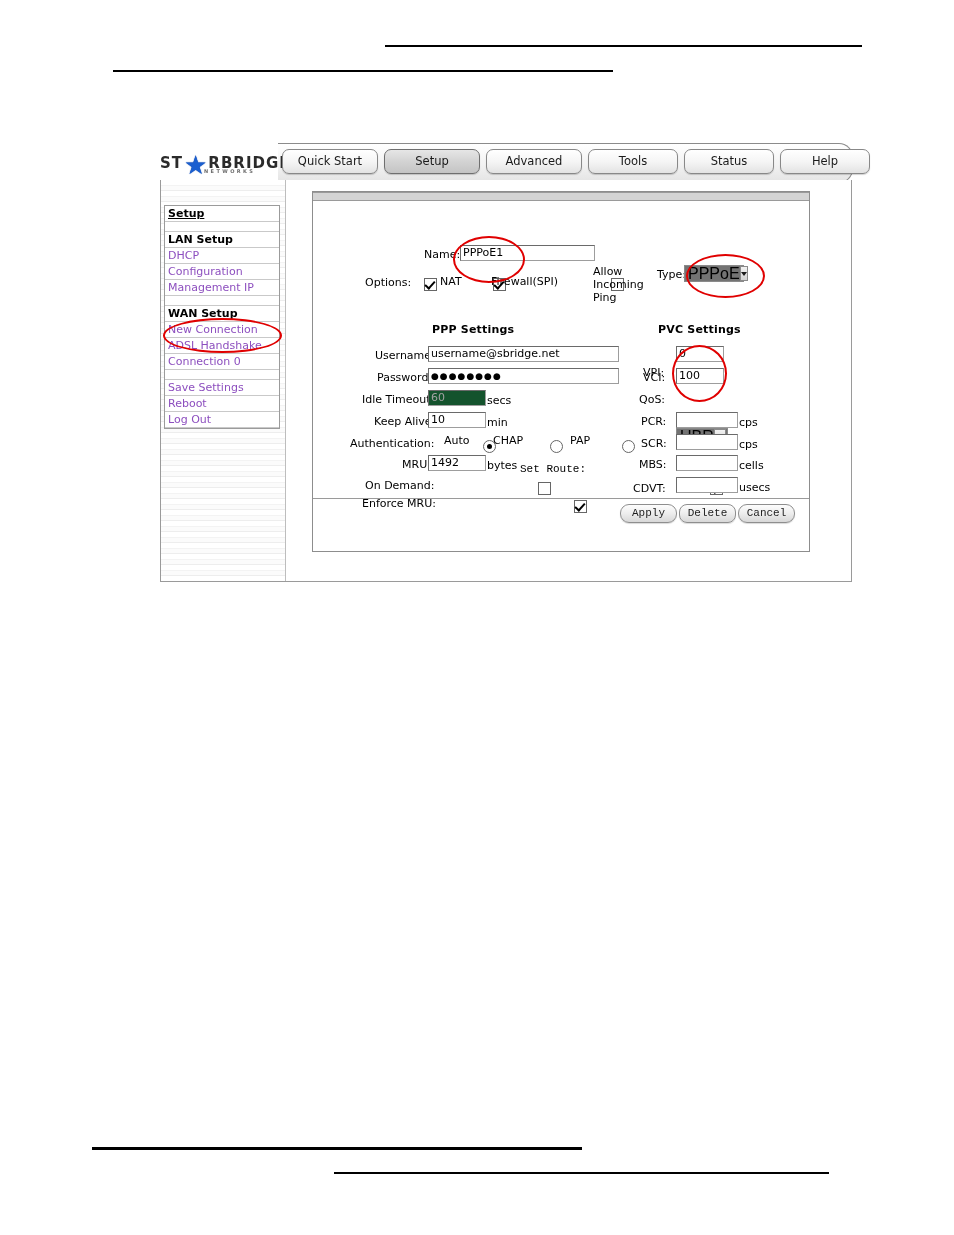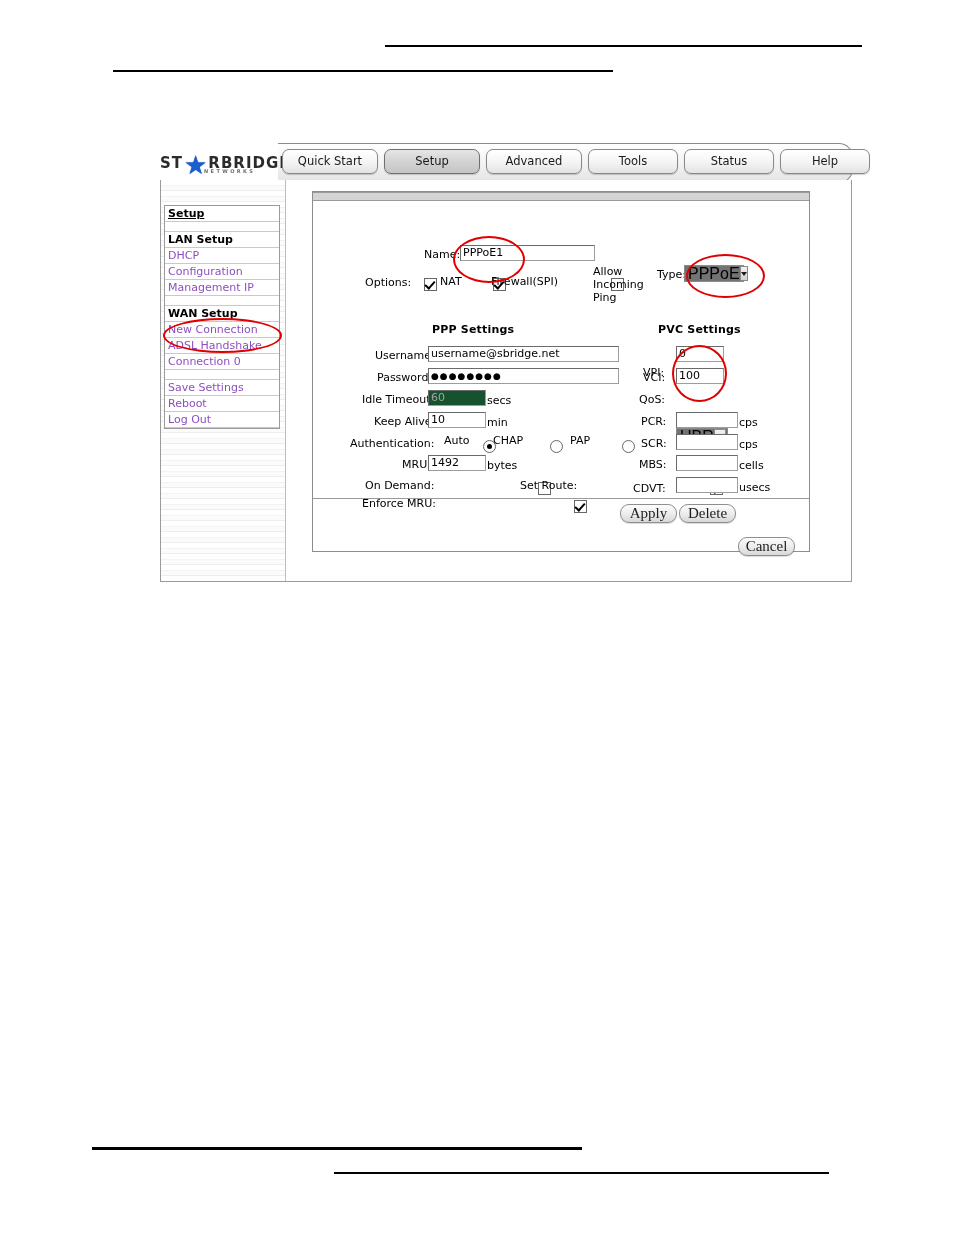--- a/index.html
+++ b/index.html
@@ -159,23 +159,23 @@
   .sect-title{font-size:11px;font-weight:700;color:#000;letter-spacing:.2px;}
 
   .btnbar{
     position:absolute;left:0;bottom:0;width:100%;height:27px;
     border-top:1px solid #9a9a9a;
   }
   .btn{
     position:absolute;top:5px;height:17px;line-height:17px;text-align:center;
     border:1px solid #8e8e8e;border-radius:9px;
     background:linear-gradient(#fdfdfd,#ededed 50%,#d8d8d8);
-    font-size:15px;color:#1d1d1d;
+    font-size:11px;color:#1d1d1d;
     box-shadow:0 1px 1px rgba(0,0,0,.15);
-    font-family:Liberation Serif, serif;
+    font-family:Liberation Mono, monospace;
   }
 
   
   .ellipse{
     position:absolute;border:2.5px solid #e00000;border-radius:50%;
     pointer-events:none;background:transparent;
   }
 </style>
 </head>
 <body>
@@ -282,21 +282,21 @@
           <span class="lbl abs" style="left:180px;top:233px;">CHAP</span>
           <span class="rdo abs" style="left:219px;top:235px;"></span>
           <span class="lbl abs" style="left:228px;top:233px;margin-left:29px;">PAP</span>
 
           <span class="lbl abs" style="left:89px;top:257px;">MRU:</span>
           <div class="fld abs" style="left:115px;top:254px;width:52px;">1492</div>
           <span class="lbl abs" style="left:174px;top:258px;">bytes</span>
 
           <span class="lbl abs" style="left:52px;top:278px;">On Demand:</span>
           <span class="cbx abs" style="left:116px;top:277px;"></span>
-          <span class="lbl abs" style="left:207px;top:278px;">Set Route:</span>
+          <span class="lbl abs" style="left:207px;top:262px;font-family:Liberation Mono, monospace;">Set Route:</span>
           <span class="cbx on abs" style="left:270px;top:277px;"></span>
 
           <span class="lbl abs" style="left:49px;top:296px;">Enforce MRU:</span>
           <span class="cbx on abs" style="left:116px;top:295px;"></span>
 
           
           <span class="sect-title abs" style="left:345px;top:122px;">PVC Settings</span>
 
           <span class="lbl abs" style="left:330px;top:148px;margin-top:17px;">VPI:</span>
           <div class="fld abs" style="left:363px;top:145px;width:42px;">0</div>
@@ -324,22 +324,22 @@
           <div class="fld abs" style="left:363px;top:254px;width:56px;"></div>
           <span class="lbl abs" style="left:426px;top:258px;">cells</span>
 
           <span class="lbl abs" style="left:320px;top:281px;">CDVT:</span>
           <div class="fld abs" style="left:363px;top:276px;width:56px;"></div>
           <span class="lbl abs" style="left:426px;top:280px;">usecs</span>
 
           
           <div class="btnbar">
             <div class="btn" style="left:307px;width:55px;">Apply</div>
-            <div class="btn" style="left:366px;width:55px;">Delete</div>
-            <div class="btn" style="left:425px;width:55px;margin-top:33px;">Cancel</div>
+            <div class="btn" style="left:366px;width:55px;border-radius:8px;">Delete</div>
+            <div class="btn" style="left:425px;width:55px;">Cancel</div>
           </div>
 
         </div>
       </div>
     </div>
   </div>
 </div>
 
 <div class="ellipse" style="left:453px;top:236px;width:68px;height:43px;"></div>
 <div class="ellipse" style="left:686px;top:254px;width:75px;height:40px;"></div>

